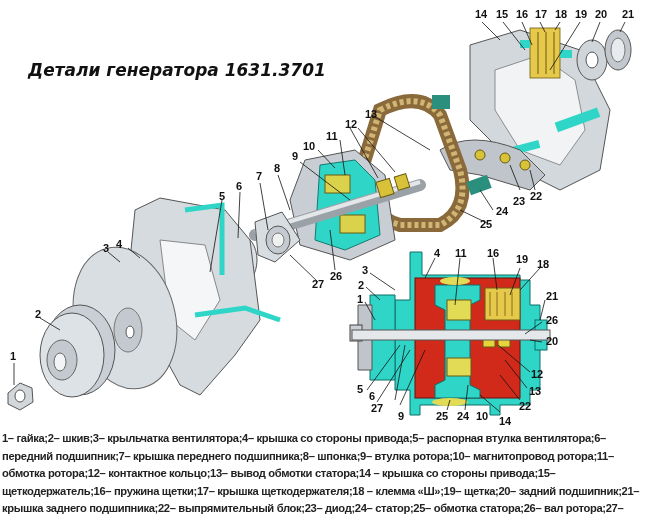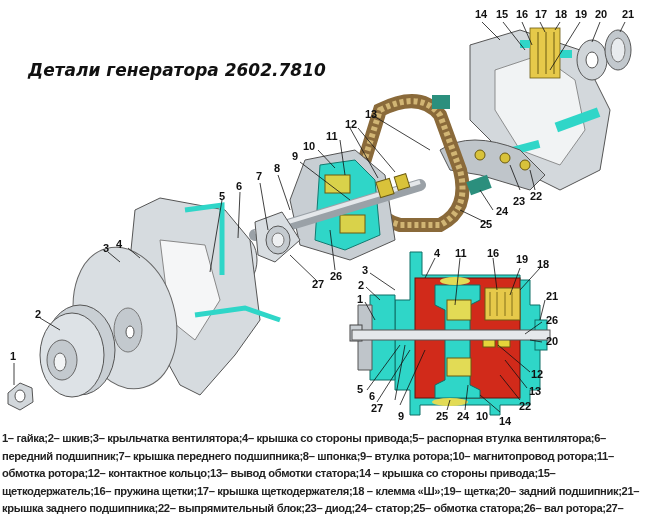--- a/index.html
+++ b/index.html
@@ -5,21 +5,21 @@
   html, body { margin:0; padding:0; background:#ffffff; }
   body { width:647px; height:524px; position:relative; overflow:hidden; font-family:"Liberation Sans", sans-serif; }
   .title { position:absolute; left:28px; top:60px; font-family:"DejaVu Sans", sans-serif; font-weight:bold; font-style:italic; font-size:17px; color:#111; white-space:nowrap; }
   svg.art { position:absolute; left:0; top:0; }
   .lbl { font-family:"Liberation Sans", sans-serif; font-weight:bold; font-size:11px; fill:#111; }
   .legend { position:absolute; left:2px; top:430px; width:642px; font-family:"Liberation Sans", sans-serif; font-weight:bold; font-size:11.2px; line-height:17.6px; color:#222; letter-spacing:-0.35px; }
 </style>
 </head>
 <body>
 
-<div class="title">Детали генератора 2602.7810</div>
+<div class="title">Детали генератора 1631.3701</div>
 
 <svg class="art" width="647" height="430" viewBox="0 0 647 430">
 
   <g>
 
     <g>
       <path d="M470,45 L520,30 L580,50 L610,110 L600,170 L560,190 L520,170 L470,120 Z" fill="#d3d8dc" stroke="#555" stroke-width="1"></path>
       <path d="M495,70 L540,55 L575,80 L585,130 L560,165 L520,150 L495,110 Z" fill="#f1f3f4" stroke="#777" stroke-width="0.8"></path>
       <rect x="555" y="115" width="45" height="10" fill="#2fd6c8" transform="rotate(-20 577 120)"></rect>
       <rect x="500" y="145" width="40" height="8" fill="#2fd6c8" transform="rotate(-15 520 149)"></rect>

